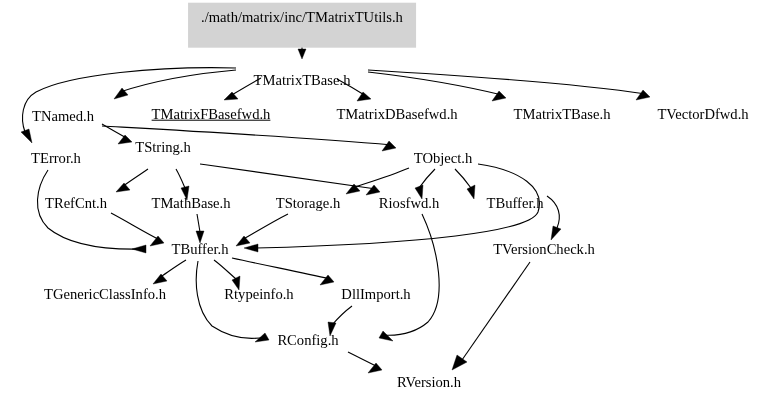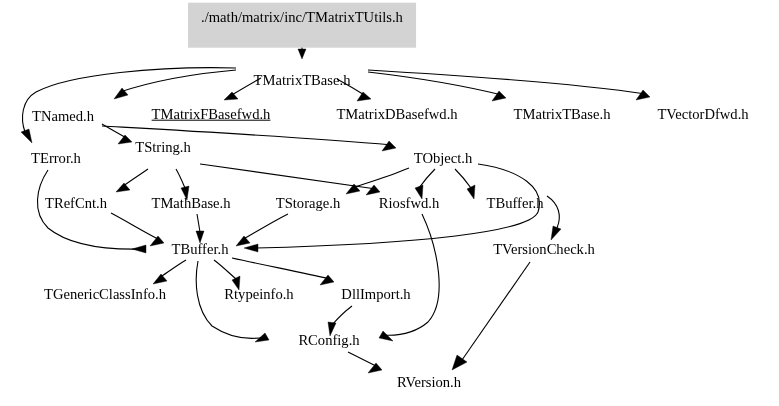--- a/index.html
+++ b/index.html
@@ -218,16 +218,16 @@
   <div class="node-label" style="left:76px; top:203px;">TRefCnt.h</div>
   <div class="node-label" style="left:191px; top:203px;">TMathBase.h</div>
   <div class="node-label" style="left:308px; top:203px;">TStorage.h</div>
   <div class="node-label" style="left:409px; top:203px;">Riosfwd.h</div>
   <div class="node-label" style="left:515px; top:203px;">TBuffer.h</div>
   <div class="node-label" style="left:200px; top:249px;">TBuffer.h</div>
   <div class="node-label" style="left:105px; top:294px;">TGenericClassInfo.h</div>
   <div class="node-label" style="left:544px; top:249px;">TVersionCheck.h</div>
   <div class="node-label" style="left:259px; top:294px;">Rtypeinfo.h</div>
   <div class="node-label" style="left:376px; top:294px;">DllImport.h</div>
-  <div class="node-label" style="left:329px; top:340px;">RConfig.h</div>
+  <div class="node-label" style="left:308px; top:340px;">RConfig.h</div>
   <div class="node-label" style="left:429px; top:382px;">RVersion.h</div>
 
 </div>
 
 </body></html>

